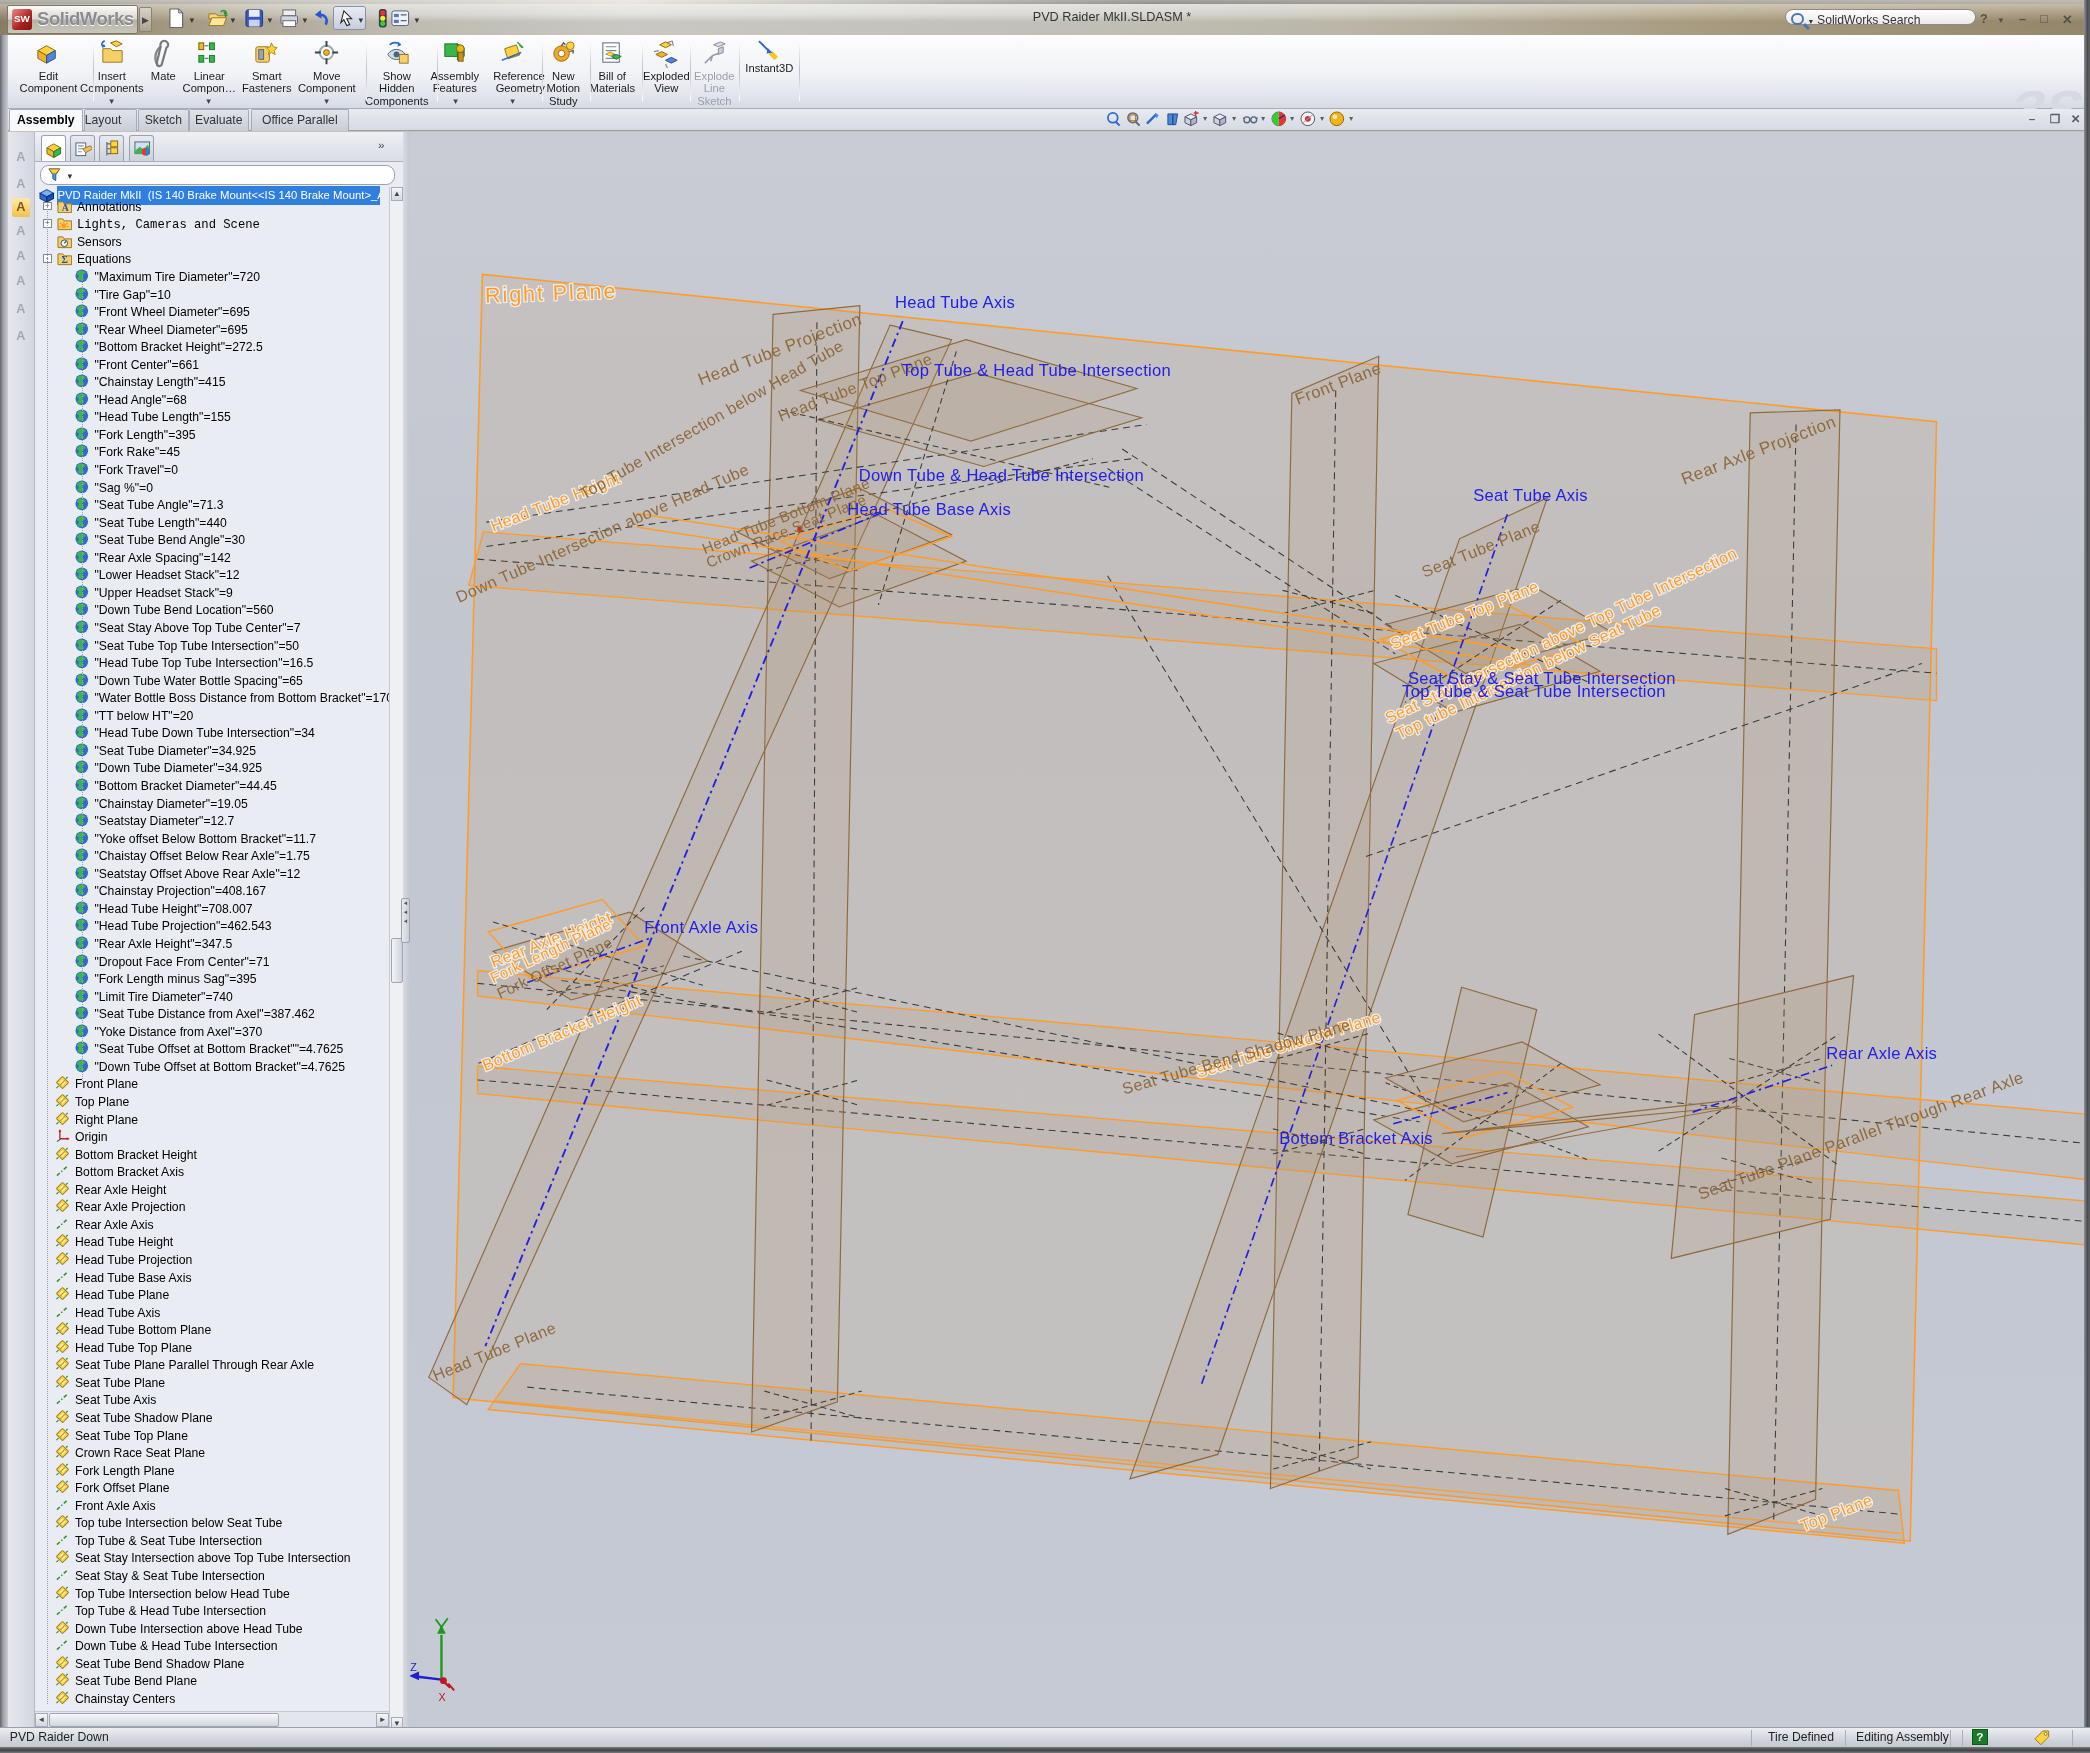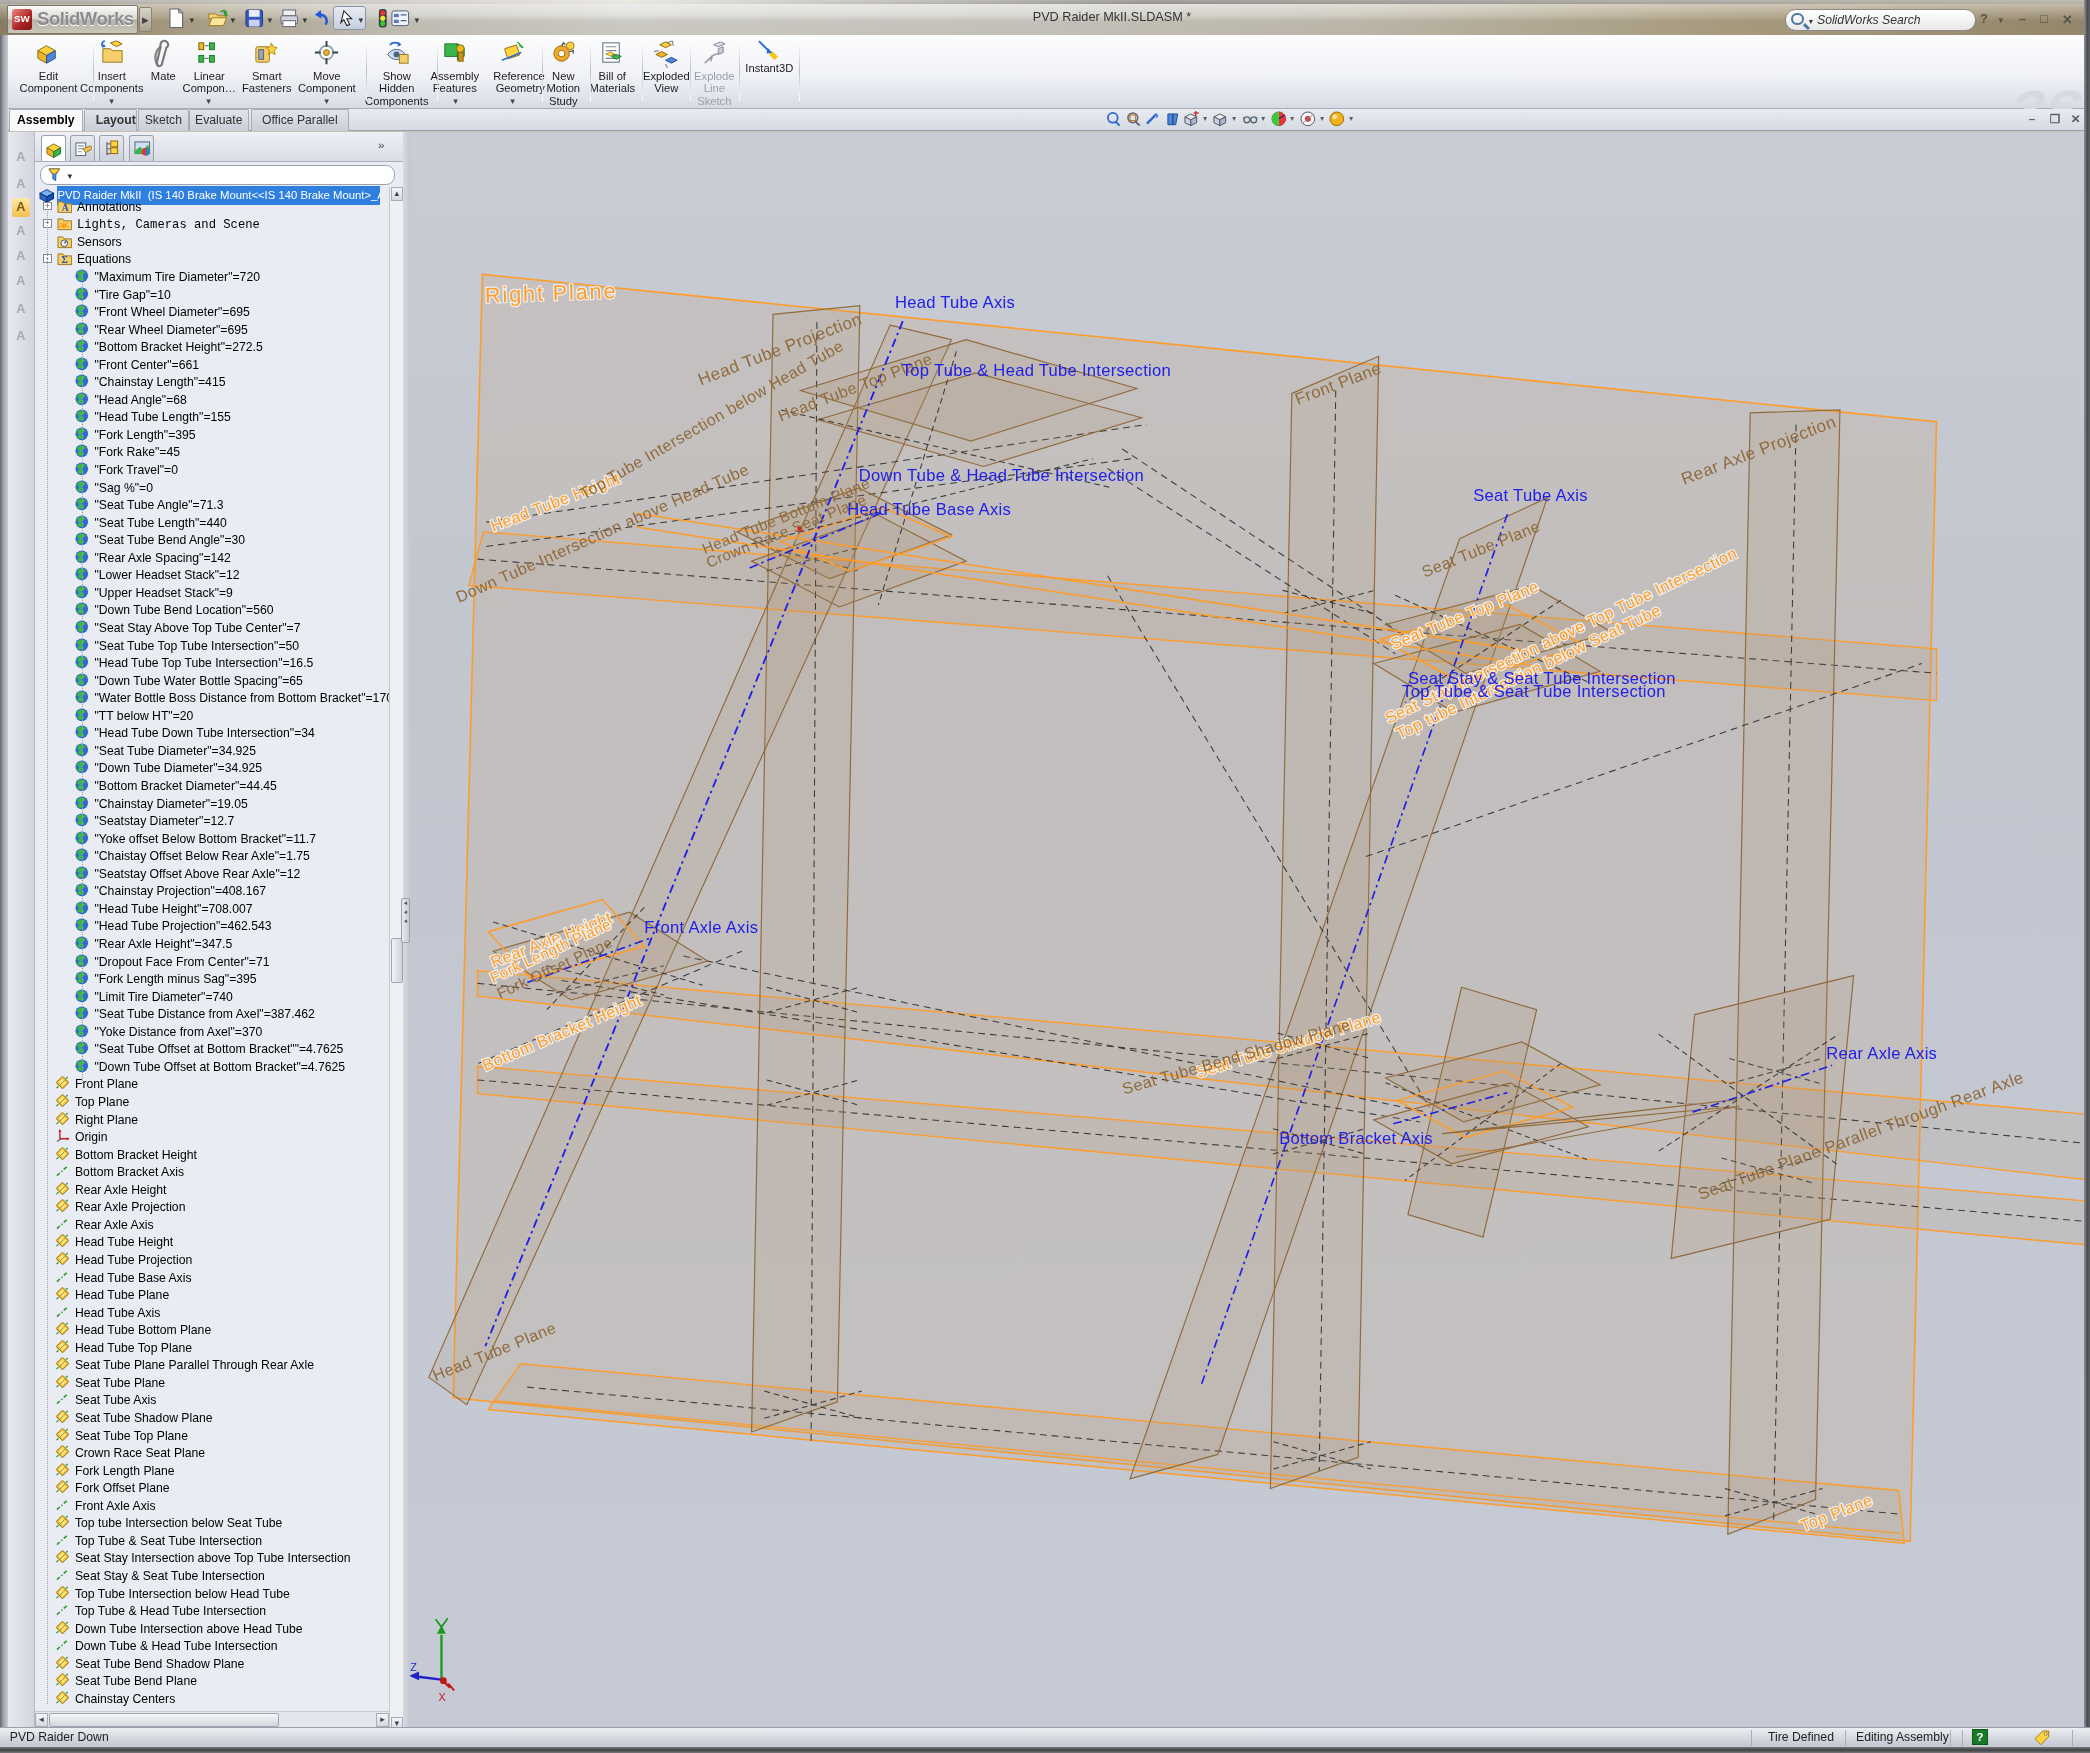--- a/index.html
+++ b/index.html
@@ -11,22 +11,22 @@
 #logo{position:absolute;left:6.8px;top:4.9px;width:131px;height:29px;border:1px solid #7d7668;border-radius:2px;
  background:linear-gradient(#fbfbfa,#d9d6cf 48%,#b7b2a6 52%,#cbc6ba);display:flex;align-items:center;padding-left:3.9px;}
 #logo .cube{width:20.5px;height:20.5px;background:linear-gradient(135deg,#e88,#a22 60%,#801515);border-radius:2.9px;color:#fff;
  font-size:9.8px;font-weight:bold;text-align:center;line-height:20.5px;letter-spacing:0;}
 #logo .nm{font-size:18.5px;font-weight:bold;color:#8b8b92;margin-left:4.9px;letter-spacing:-0.5px;text-shadow:0 1px 0 #fff;}
 #logoarr{position:absolute;left:139px;top:6.8px;width:12.7px;height:25px;background:linear-gradient(#d8d4c9,#aaa191);border:1px solid #8a836f;border-radius:2px;color:#444;font-size:8.8px;line-height:25px;text-align:center;}
 .ticon{position:absolute;top:7.8px;width:20.5px;height:20.5px;}
 .tdrop{position:absolute;top:15.6px;font-size:7.8px;color:#3a3a3a;}
 #seltool{position:absolute;left:333px;top:5.9px;width:33px;height:24.4px;border:1px solid #8a92a8;border-radius:2.9px;background:linear-gradient(#e8ecf5,#c6cede);}
 #title{position:absolute;left:956px;top:9.8px;width:312px;text-align:center;font-size:12.7px;color:#333;}
-#search{position:absolute;left:1785px;top:8.8px;width:191px;height:22px;border:1px solid #8b8b8b;border-radius:10.7px;
- background:linear-gradient(#fff,#e8e8e8);font-style:italic;}
+#search{position:absolute;left:1785px;top:8.8px;width:191px;height:16px;border:1px solid #8b8b8b;border-radius:10.7px;
+ background:linear-gradient(#fff,#e8e8e8);}
 #search .mg{position:absolute;left:4.9px;top:2.9px;width:12.7px;height:12.7px;border:2px solid #4a76a8;border-radius:50%;}
 #search .mg:after{content:"";position:absolute;left:9.8px;top:10.7px;width:6.8px;height:2.9px;background:#4a76a8;transform:rotate(45deg);}
 #search .sd{position:absolute;left:21.5px;top:7.8px;font-size:6.8px;color:#333;}
 #search .st{position:absolute;left:31px;top:2.9px;font-size:12.2px;color:#333;}
 .winbtn{position:absolute;top:11.7px;font-size:12.7px;color:#55524a;font-weight:bold;}
 
 #ribbon{position:absolute;left:6.8px;top:35px;width:2077px;height:74px;
  background:linear-gradient(#fdfdfe,#f0f2f6 55%,#dde1e9 90%,#d5dae3);border-bottom:1px solid #a7adb9;}
 .rb{position:absolute;top:3.9px;text-align:center;font-size:11.2px;line-height:1.12;color:#1b1b1b;}
 .rb .lic{display:block;margin:0 auto 2px auto;}
@@ -230,21 +230,21 @@
 <div class="rsep" style="left:535px"></div>
 <div class="rsep" style="left:583px"></div>
 <div class="rsep" style="left:635px"></div>
 <div class="rsep" style="left:683px"></div>
 <div class="rsep" style="left:732px"></div>
 <div class="rsep" style="left:792px"></div>
 <div id="ds">ЗS</div>
 </div>
 <div id="tabrow">
 <div class="tab act" style="left:2px;width:74px;text-align:center;">Assembly</div>
-<div class="tab" style="left:77px;width:53px;text-align:right;font-weight:bold;">Layout</div>
+<div class="tab" style="left:77px;width:53px;text-align:left;">Layout</div>
 <div class="tab" style="left:131px;width:51px;text-align:center;">Sketch</div>
 <div class="tab" style="left:182px;width:60px;text-align:center;">Evaluate</div>
 <div class="tab" style="left:244px;width:98px;text-align:center;">Office Parallel</div>
 <svg class="hud" style="left:1098px" width="16.6" height="16.6" viewBox="0 0 17 17">
         <circle cx="8" cy="7" r="5" fill="none" stroke="#2a6ad0" stroke-width="1.8"></circle>
         <path d="M11 11l4 4" stroke="#2a6ad0" stroke-width="2"></path>
       </svg>
 <svg class="hud" style="left:1118px" width="16.6" height="16.6" viewBox="0 0 17 17">
         <circle cx="8" cy="7" r="5" fill="none" stroke="#667" stroke-width="1.6"></circle>
         <path d="M11 11l4 4" stroke="#667" stroke-width="2"></path>

